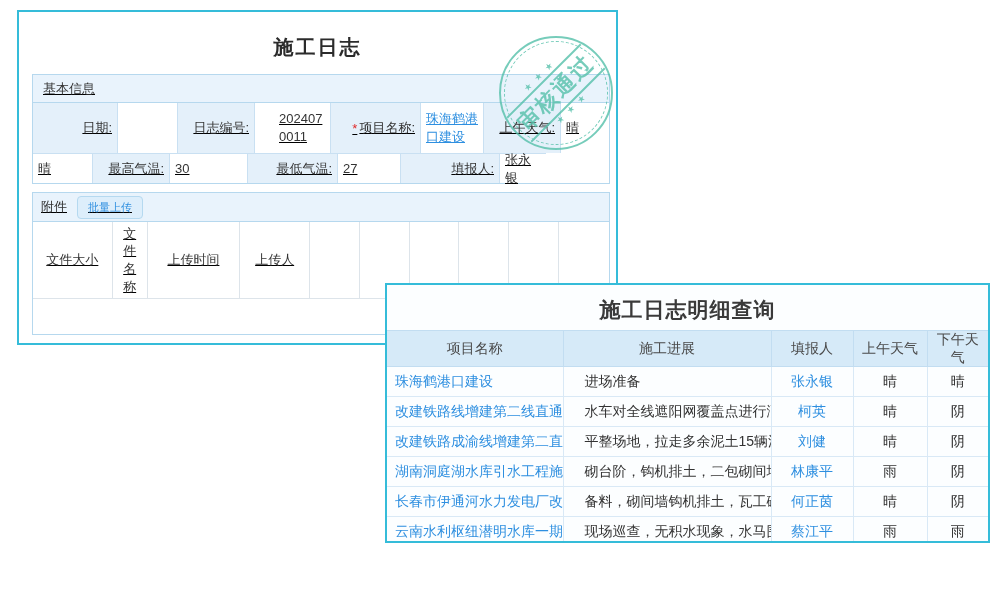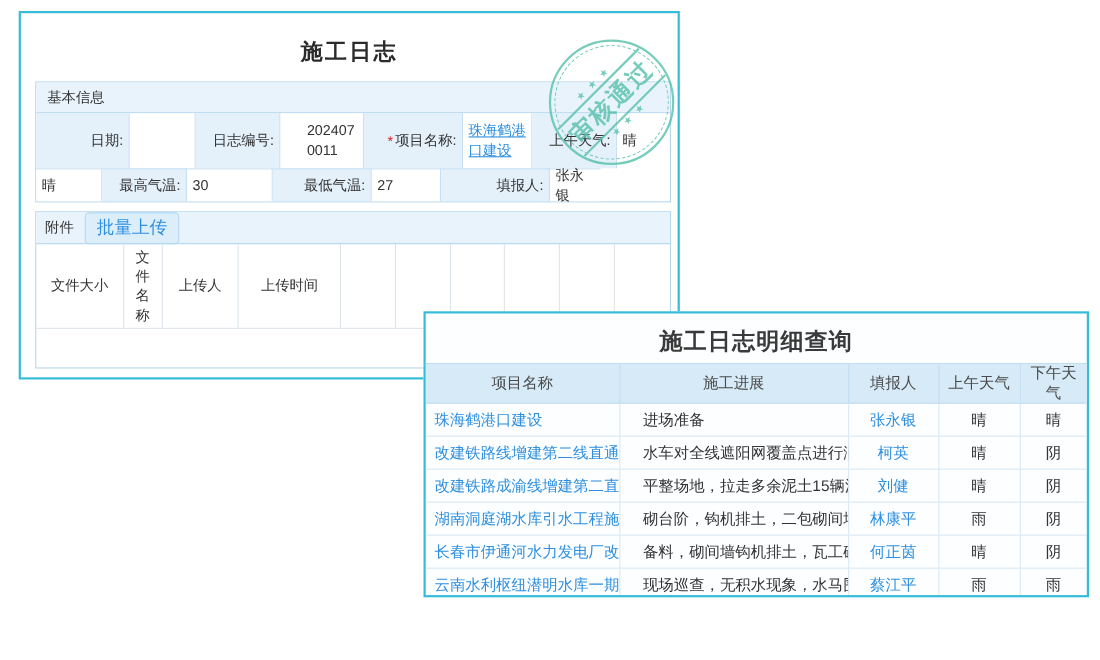--- a/index.html
+++ b/index.html
@@ -10,41 +10,41 @@
   *{box-sizing:border-box;}
   html,body{margin:0;padding:0;}
   body{width:1000px;height:600px;position:relative;background:#fff;
        font-family:"Liberation Sans","DejaVu Sans",sans-serif;overflow:hidden;}
 
   
   .panel1{position:absolute;left:17px;top:10px;width:601px;height:335px;
           background:#fff;border:2px solid var(--accent);z-index:1;}
   .p1-title{text-align:center;font-size:20px;font-weight:bold;color:#2b2b2b;
             margin-top:22px;letter-spacing:2px;}
-  .box{position:absolute;left:13px;width:578px;border:1px solid var(--box-border);background:#fff;}
+  .box{position:absolute;left:13px;width:578px;border:1px solid var(--box-border);background:#fff;text-decoration:underline;}
   .bi-box{top:62px;}
   .att-box{top:180px;}
   .section-head{background:var(--section-bg);border-bottom:1px solid var(--box-border);
                 height:28px;display:flex;align-items:center;padding:0 10px;
                 font-size:13px;color:#333;}
   .bi-row{display:flex;}
   .bi-row.tall .bi-cell{height:50px;}
   .bi-row.short .bi-cell{height:30px;border-top:1px solid var(--cell-border);}
   .bi-cell{display:flex;align-items:center;font-size:13px;color:#333;
            border-right:1px solid var(--cell-border);padding:0 5px;}
   .bi-cell.last{border-right:none;}
   .bi-label{background:var(--label-bg);justify-content:flex-end;text-align:right;}
   .bi-value{background:#fff;justify-content:flex-start;word-break:break-all;line-height:1.35;}
   .req{color:var(--req);margin-right:2px;font-size:13px;}
   .blue-link{color:var(--link);text-decoration:underline;line-height:1.35;}
 
   .att-head{background:var(--section-bg);border-bottom:1px solid var(--box-border);
             height:29px;display:flex;align-items:center;padding:0 8px;font-size:13px;color:#333;}
   .upload-btn{margin-left:10px;background:#ddeefb;border:1px solid #b5d9f0;color:var(--link);
-              font-size:16px;padding:3px 10px;border-radius:4px;cursor:pointer;
+              font-size:11px;padding:3px 10px;border-radius:4px;cursor:pointer;
               font-family:inherit;}
   .att-header{display:flex;}
   .att-cell{border-right:1px solid #dde4ea;height:76px;display:flex;align-items:center;
             justify-content:center;text-align:center;font-size:13px;color:#333;
             padding:0 6px;word-break:break-all;line-height:1.35;}
   .att-cell:last-child{border-right:none;}
   .att-body{height:36px;border-top:1px solid #dde4ea;}
 
   
   .stamp{position:absolute;top:24px;right:3px;width:114px;height:114px;z-index:3;opacity:.8;}
@@ -119,22 +119,22 @@
   </div>
 
   <div class="box att-box">
     <div class="att-head">
       <span>附件</span>
       <button class="upload-btn">批量上传</button>
     </div>
     <div class="att-header">
         <div class="att-cell" style="width: 80px;">文件大小</div>
         <div class="att-cell" style="width: 35px;">文件名称</div>
+        <div class="att-cell" style="width: 93px;">上传时间</div>
         <div class="att-cell" style="width: 70px;">上传人</div>
-        <div class="att-cell" style="width: 93px;">上传时间</div>
         <div class="att-cell" style="width: 50px;"></div>
         <div class="att-cell" style="width: 50px;"></div>
         <div class="att-cell" style="width: 50px;"></div>
         <div class="att-cell" style="width: 50px;"></div>
         <div class="att-cell" style="width: 50px;"></div>
         <div class="att-cell" style="width: 50px;"></div>
       </div>
     <div class="att-body"></div>
   </div>
 </div>

